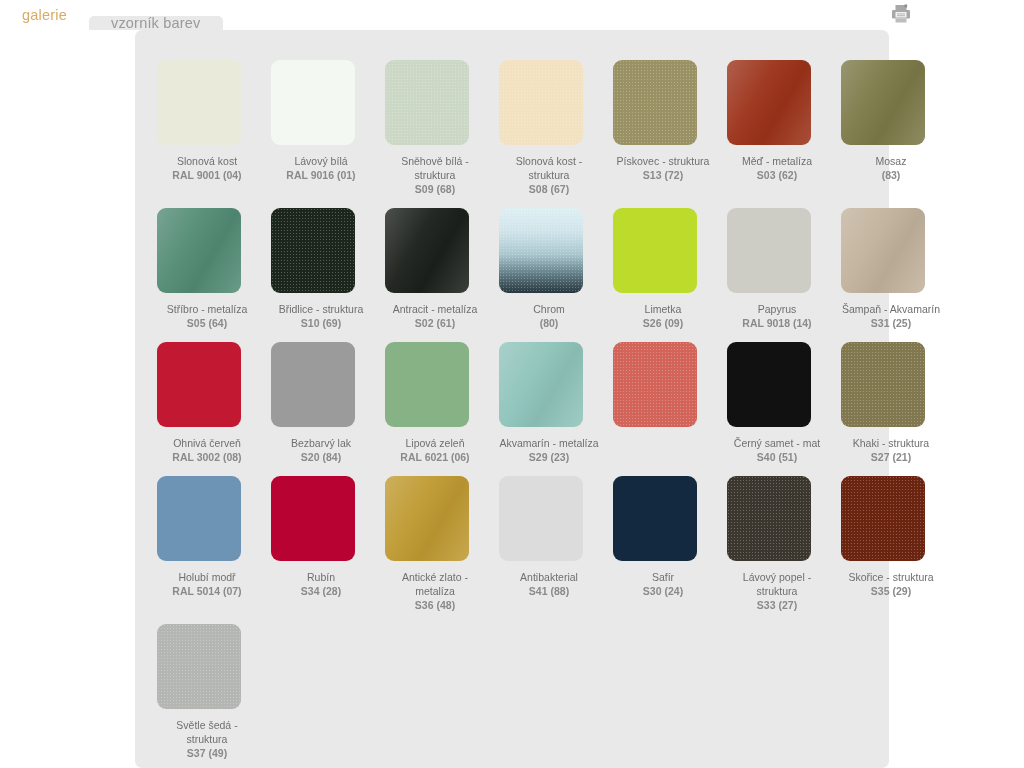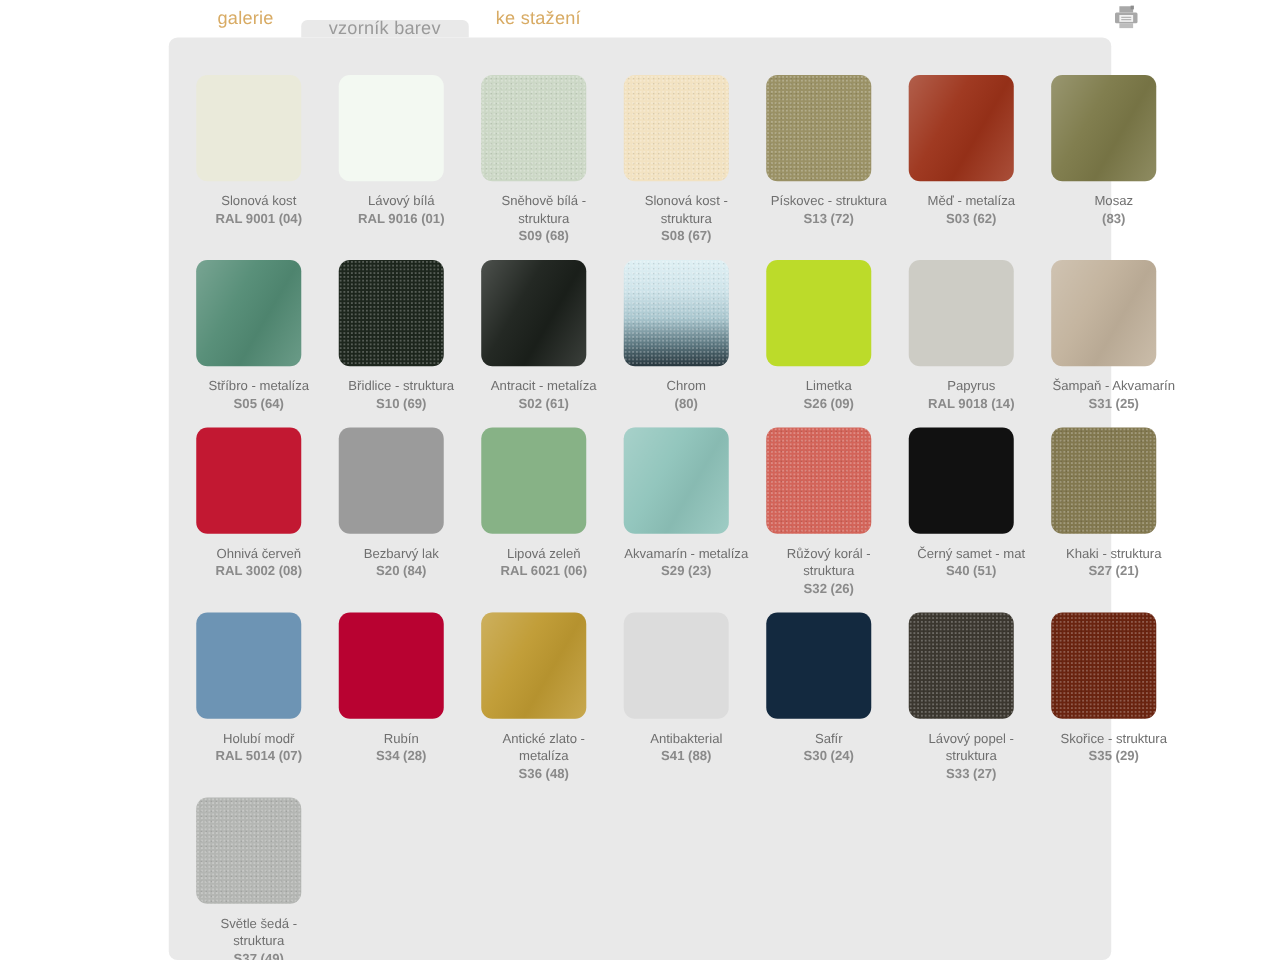--- a/index.html
+++ b/index.html
@@ -21,21 +21,20 @@
   }
 
   
   .tabbar {
     position: absolute;
     left: 0; top: 0;
     width: 1024px;
     height: 30px;
     display: flex;
     align-items: stretch;
-    padding-left: 152px;
     background: #ffffff;
   }
 
   .tab {
     display: flex;
     align-items: center;
     justify-content: center;
     padding: 0 22px;
     font-size: 14.5px;
     letter-spacing: .2px;
@@ -139,21 +138,20 @@
   }
 </style>
 </head>
 <body>
 
 <div id="app">
 
   <div class="tabbar" id="tabbar">
       <div class="tab">galerie</div>
       <div class="tab active">vzorník barev</div>
-      <div class="tab">ke stažení</div>
     </div>
 
   <div class="print-btn" title="Tisk">
     <svg width="22" height="20" viewBox="0 0 22 20">
       <rect x="5.5" y="1" width="11" height="5" fill="#a8a8a8"></rect>
       <rect x="14.5" y="0.5" width="2.6" height="3" fill="#8d8d8d"></rect>
       <rect x="2" y="6" width="18" height="8.5" rx="1.2" fill="#a8a8a8"></rect>
       <rect x="5.5" y="8" width="11" height="5.5" fill="#f2f2f2"></rect>
       <rect x="7" y="9.4" width="8" height="1" fill="#b5b5b5"></rect>
       <rect x="7" y="11.2" width="8" height="1" fill="#b5b5b5"></rect>
@@ -230,21 +228,20 @@
         <div class="swatch-cell">
           <div class="chip" style="background: rgb(135, 178, 134);"></div>
           <div class="caption"><span>Lipová zeleň</span><span class="code">RAL 6021 (06)</span></div>
         </div>
         <div class="swatch-cell">
           <div class="chip met" style="background: rgb(143, 196, 187);"></div>
           <div class="caption"><span>Akvamarín - metalíza</span><span class="code">S29 (23)</span></div>
         </div>
         <div class="swatch-cell">
           <div class="chip tex" style="background: rgb(211, 100, 89);"></div>
-          <div class="caption"><span>Růžový korál - struktura</span><span class="code">S32 (26)</span></div>
         </div>
         <div class="swatch-cell">
           <div class="chip" style="background: rgb(17, 17, 17);"></div>
           <div class="caption"><span>Černý samet - mat</span><span class="code">S40 (51)</span></div>
         </div>
         <div class="swatch-cell">
           <div class="chip tex" style="background: rgb(130, 120, 79);"></div>
           <div class="caption"><span>Khaki - struktura</span><span class="code">S27 (21)</span></div>
         </div>
         <div class="swatch-cell">

